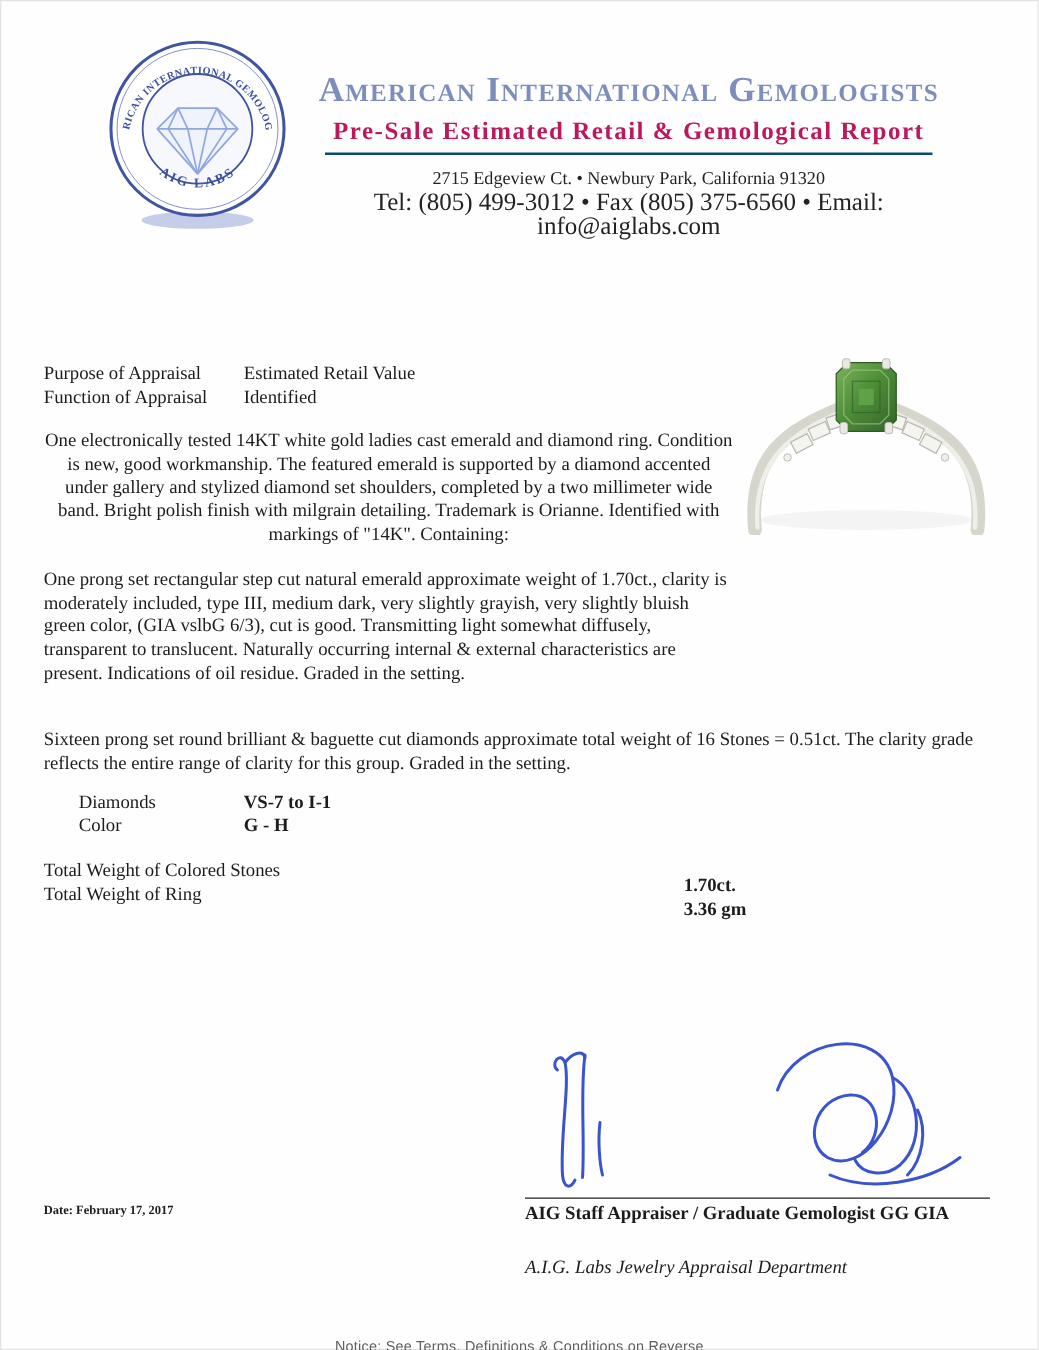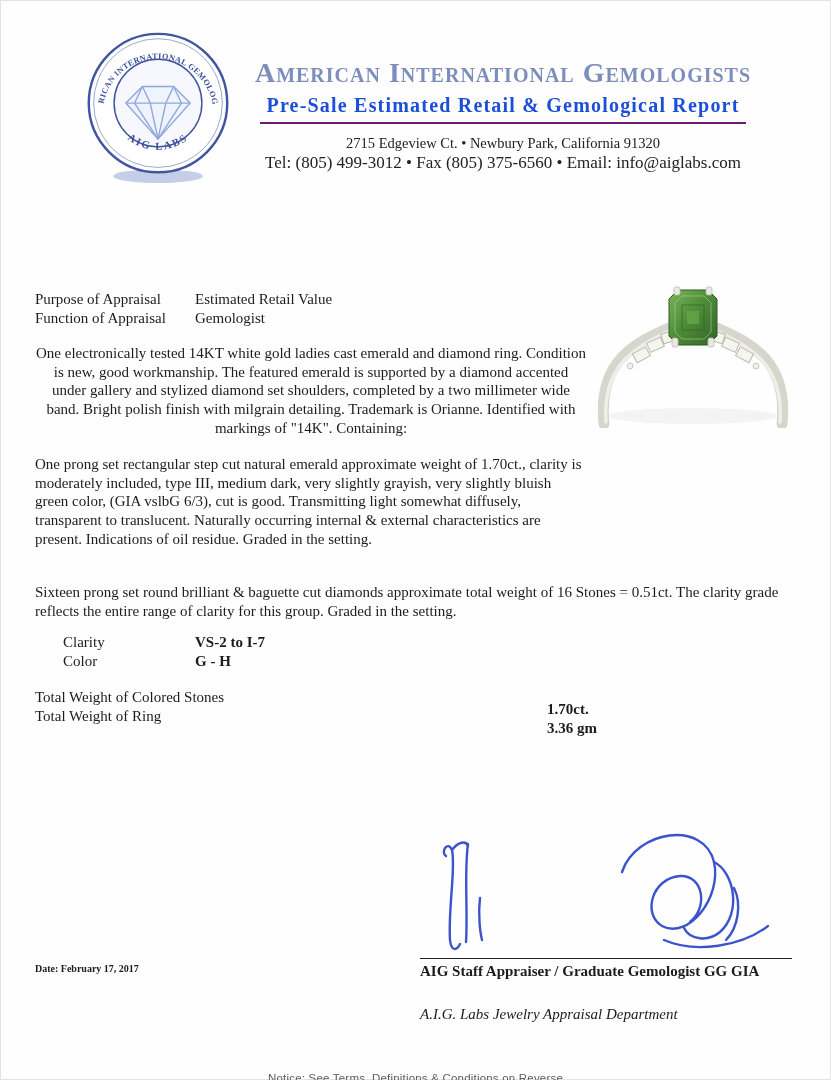--- a/index.html
+++ b/index.html
@@ -18,27 +18,27 @@
   .org-name{
     font-variant:small-caps;
     font-size:28px;font-weight:600;
     color:#7e8ebc;
     letter-spacing:1px;
     line-height:30px;
   }
   .report-title{
     display:inline-block;
     margin-top:6px;
-    font-size:20px;font-weight:700;color:#1d4ed8;
+    font-size:20px;font-weight:700;color:#be185d;
     letter-spacing:1.2px;
-    border-bottom:2px solid #701a75;
+    border-bottom:2px solid #0c4a6e;
     padding:0 6px 5px 6px;
   }
   .addr{margin-top:10px;font-size:14.5px;color:#222;line-height:19px;text-align:center;}
-  .contact{font-size:17px;color:#222;line-height:19px;}
+  .contact{font-size:20px;color:#222;line-height:19px;}
   
   .appraisal{position:absolute;left:35px;top:290px;font-size:15px;line-height:19px;}
   .appraisal .row{white-space:nowrap;}
   .meta-label{display:inline-block;width:160px;}
   .meta-value{font-weight:400;}
   
   .ring-photo{position:absolute;left:586px;top:264px;width:214px;height:164px;}
   
   .para{position:absolute;font-size:15px;line-height:18.7px;color:#1c1c1c;}
   .p1{left:35px;top:344px;width:552px;text-align:center;}
@@ -115,21 +115,21 @@
       <div class="addr">2715 Edgeview Ct. • Newbury Park, California 91320</div>
       <div class="contact">Tel: (805) 499-3012 • Fax (805) 375-6560 • Email: info@aiglabs.com</div>
     </div>
   </div>
 
   <div class="appraisal">
     <div class="row">
       <span class="meta-label">Purpose of Appraisal</span><span class="meta-value">Estimated Retail Value</span>
     </div>
     <div class="row">
-      <span class="meta-label">Function of Appraisal</span><span class="meta-value">Gemologist</span>
+      <span class="meta-label">Function of Appraisal</span><span class="meta-value">Identified</span>
     </div>
   </div>
 
   <svg class="ring-photo" viewBox="0 0 214 164" aria-hidden="true">
     <defs>
       <linearGradient id="emGrad" x1="0" y1="0" x2="1" y2="1">
         <stop offset="0" stop-color="#7cb45c"></stop>
         <stop offset="0.45" stop-color="#4f8f38"></stop>
         <stop offset="1" stop-color="#34642a"></stop>
       </linearGradient>
@@ -171,21 +171,21 @@
       <rect x="122" y="74" width="6" height="9" rx="2"></rect>
     </g>
   </svg>
 
   <div class="para p1">One electronically tested 14KT white gold ladies cast emerald and diamond ring. Condition is new, good workmanship.  The featured emerald is supported by a diamond accented under gallery and stylized diamond set shoulders, completed by a two millimeter wide band. Bright polish finish with milgrain detailing.  Trademark is Orianne.  Identified with markings of "14K".  Containing:</div>
   <div class="para p2">One prong set rectangular step cut natural emerald approximate weight of 1.70ct., clarity is moderately included, type III, medium dark, very slightly grayish, very slightly bluish green color, (GIA vslbG 6/3), cut is good.   Transmitting light somewhat diffusely, transparent to translucent. Naturally occurring internal &amp; external characteristics are present. Indications of oil residue. Graded in the setting.</div>
   <div class="para p3">Sixteen prong set round brilliant &amp; baguette cut  diamonds approximate total weight of 16 Stones = 0.51ct.  The clarity grade reflects the entire range of clarity for this group. Graded in the setting.</div>
 
   <div class="grades">
     <div>
-      <span class="grade-label">Clarity</span><span class="grade-value">VS-2 to I-7</span>
+      <span class="grade-label">Diamonds</span><span class="grade-value">VS-7 to I-1</span>
     </div>
     <div>
       <span class="grade-label">Color</span><span class="grade-value">G - H</span>
     </div>
   </div>
 
   <div class="totals">
     <div class="trow">
       <span class="t-label">Total Weight of Colored Stones</span>
       <span class="t-value">1.70ct.</span>

